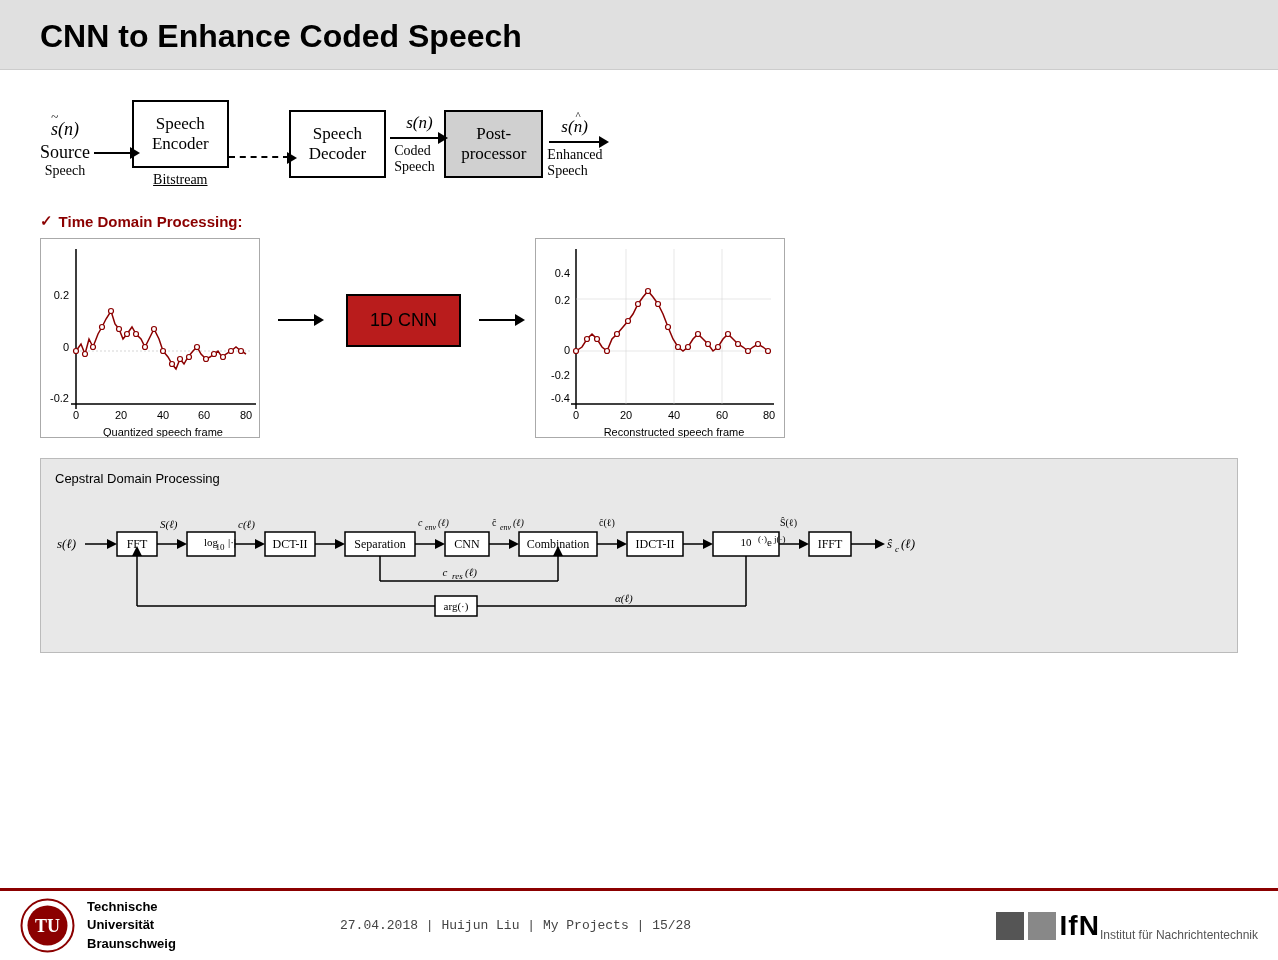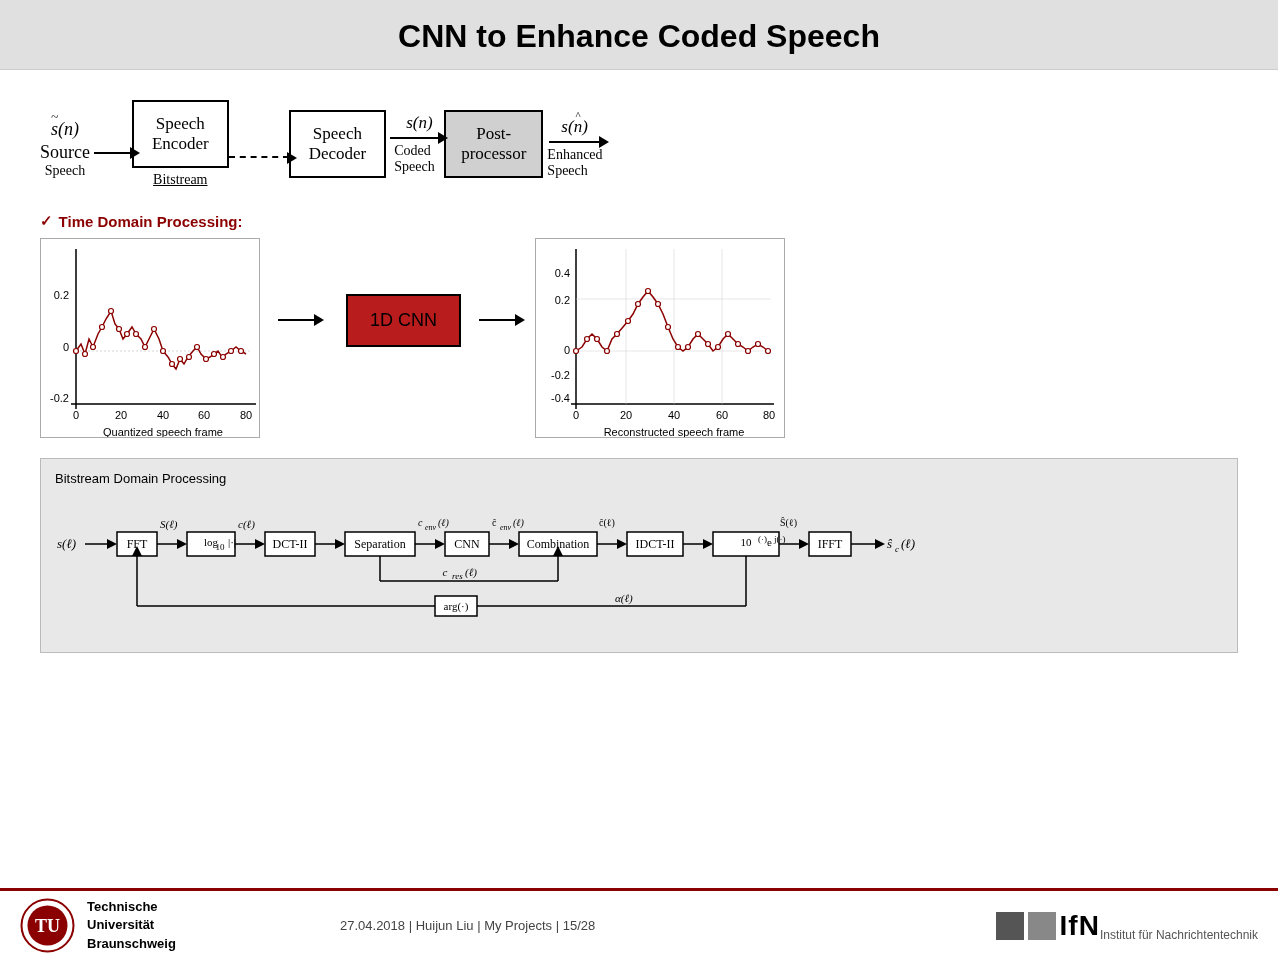--- a/index.html
+++ b/index.html
@@ -9,21 +9,20 @@
       background: #fff;
       font-family: 'Times New Roman', Times, serif;
       overflow: hidden;
     }
 
     
     .header {
       background: #e0e0e0;
       padding: 18px 40px 14px 40px;
       border-bottom: 1px solid #ccc;
-      text-align: center;
     }
     .header h1 {
       font-family: Arial, sans-serif;
       font-size: 32px;
       font-weight: 900;
       color: #000;
     }
 
     
     .main {
@@ -126,21 +125,21 @@
     }
     .tu-text {
       font-family: Arial, sans-serif;
       font-size: 13px;
       font-weight: bold;
       color: #000;
       line-height: 1.4;
     }
     .footer-mid {
       flex: 1;
-      font-family: Liberation Sans, sans-serif;
+      font-family: Liberation Mono, monospace;
       font-size: 13px;
       color: #444;
       padding-left: 20px;
     }
     .footer-right {
       display: flex;
       flex-direction: row;
       align-items: flex-end;
       padding-right: 20px;
     }
@@ -356,21 +355,21 @@
         <circle cx="192" cy="95" r="2.5" fill="white" stroke="#8b0000" stroke-width="1.2"></circle>
         <circle cx="202" cy="105" r="2.5" fill="white" stroke="#8b0000" stroke-width="1.2"></circle>
         <circle cx="212" cy="112" r="2.5" fill="white" stroke="#8b0000" stroke-width="1.2"></circle>
         <circle cx="222" cy="105" r="2.5" fill="white" stroke="#8b0000" stroke-width="1.2"></circle>
         <circle cx="232" cy="112" r="2.5" fill="white" stroke="#8b0000" stroke-width="1.2"></circle>
       </svg>
     </div>
   </div>
 
   <div class="cepstral-section" style="margin-top:16px;">
-    <div class="cepstral-title">Bitstream Domain Processing</div>
+    <div class="cepstral-title">Cepstral Domain Processing</div>
 
     <svg width="1190" height="140" style="display:block;">
 
       <text x="2" y="52" font-family="Times New Roman, serif" font-size="13" font-style="italic">s(ℓ)</text>
 
       <line x1="30" y1="48" x2="52" y2="48" stroke="#000" stroke-width="1.5"></line>
       <polygon points="52,43 62,48 52,53" fill="#000"></polygon>
 
       <rect x="62" y="36" width="40" height="24" fill="white" stroke="#000" stroke-width="1.5"></rect>
       <text x="82" y="52" font-family="Times New Roman, serif" font-size="12" text-anchor="middle">FFT</text>

